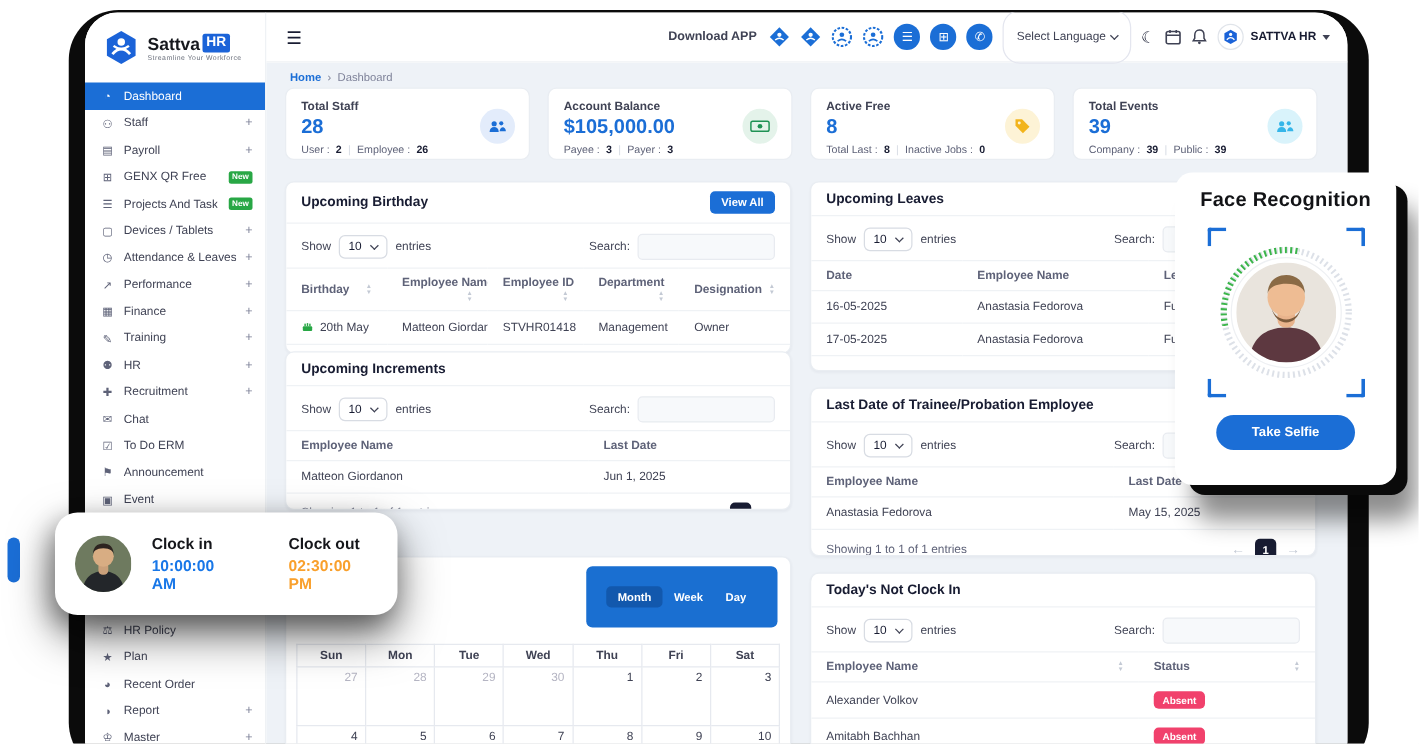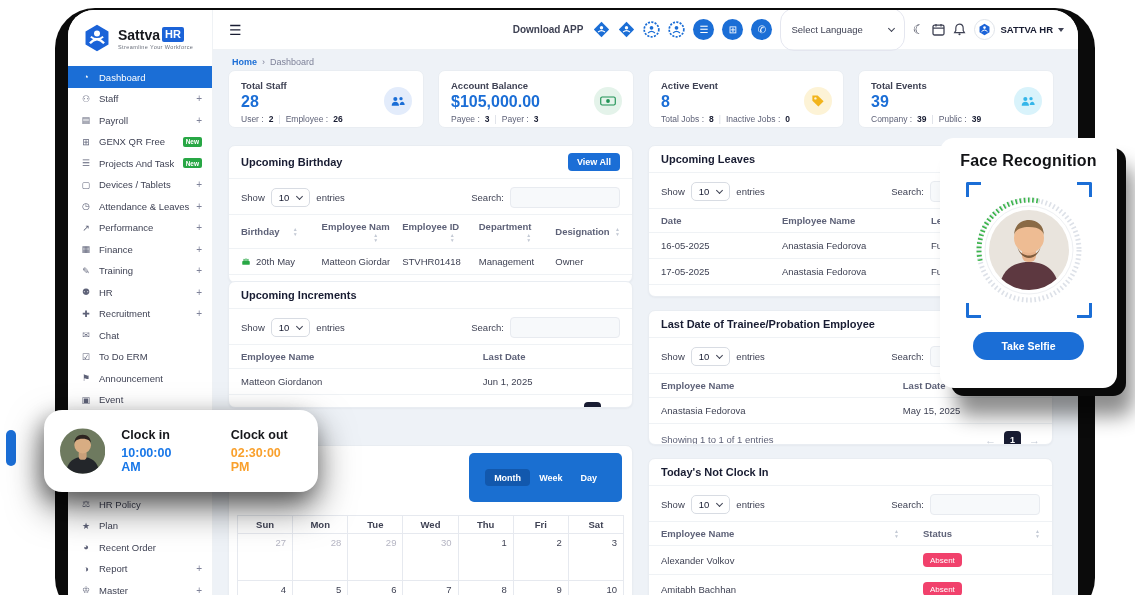--- a/index.html
+++ b/index.html
@@ -30,21 +30,21 @@
   .badge-new:empty, .plus:empty { display:none; }
   .menu-gap { height:83px; }
 
   
   .topbar { position:absolute; left:145px; right:0; top:0; height:40px; background:#fff; border-bottom:1px solid #eff2f5; display:flex; align-items:center; padding:0 14px 0 16px; z-index:4; }
   .burger { font-size:14px; color:#181c32; cursor:pointer; }
   .tb-right { margin-left:auto; display:flex; align-items:center; gap:8px; }
   .dl-text { font-size:10px; font-weight:bold; color:#3f4254; margin-right:2px; }
   .app-ic { width:17px; height:17px; display:inline-block; }
   .circ-btn { width:21px; height:21px; border-radius:50%; background:#1b6ed6; color:#fff; display:flex; align-items:center; justify-content:center; font-size:10px; cursor:pointer; }
-  .lang-box { display:flex; align-items:center; gap:26px; border:1px solid #e4e6ef; border-radius:14px; padding:15px 10px; font-size:9.5px; color:#3f4254; cursor:pointer; }
+  .lang-box { display:flex; align-items:center; gap:4px; border:1px solid #e4e6ef; border-radius:14px; padding:15px 10px; font-size:9.5px; color:#3f4254; cursor:pointer; }
   .chev { width:5px; height:5px; border-right:1.3px solid #3f4254; border-bottom:1.3px solid #3f4254; transform:rotate(45deg); margin-top:-3px; }
   .tb-ic { font-size:13px; color:#181c32; cursor:pointer; line-height:1; }
   .acct { display:flex; align-items:center; gap:5px; cursor:pointer; }
   .acct-av { width:21px; height:21px; border-radius:50%; border:1px solid #e0e4ea; background:#fff; display:flex; align-items:center; justify-content:center; }
   .acct-name { font-size:9.5px; font-weight:bold; color:#181c32; }
   .caret { width:0; height:0; border-left:3.5px solid transparent; border-right:3.5px solid transparent; border-top:4px solid #3f4254; }
 
   
   .main { position:absolute; left:145px; right:0; top:40px; bottom:0; background:#eef2f7; }
   .breadcrumb { position:absolute; left:164px; top:47px; font-size:9px; color:#7e8299; display:flex; gap:5px; z-index:3; }
@@ -73,21 +73,21 @@
   table.dt { width:100%; border-collapse:collapse; table-layout:fixed; }
   table.dt th { text-align:left; font-size:9.5px; font-weight:bold; color:#5e6278; padding:6px 12px; border-top:1px solid #eff2f5; border-bottom:1px solid #eff2f5; white-space:nowrap; overflow:hidden; }
   table.dt td { font-size:9.5px; color:#3f4254; padding:7px 12px; border-bottom:1px solid #eff2f5; white-space:nowrap; overflow:hidden; }
   .sort { float:right; display:inline-flex; flex-direction:column; line-height:4.5px; font-size:5px; color:#c3c9d4; margin-top:1px; }
   .sort::before { content:"▲"; } .sort::after { content:"▼"; }
   .dt-foot { display:flex; align-items:center; justify-content:space-between; padding:7px 12px; }
   .foot-txt { font-size:9.5px; color:#5e6278; }
   .pager { display:flex; align-items:center; gap:8px; }
   .pg-arrow { color:#c3c9d4; font-size:11px; cursor:pointer; }
   .pg-num { width:17px; height:17px; background:#181c32; color:#fff; border-radius:4px; font-size:9px; font-weight:bold; display:flex; align-items:center; justify-content:center; cursor:pointer; }
-  .badge-danger { background:#f1416c; color:#fff; font-size:8px; font-weight:normal; padding:2.5px 7px; border-radius:4px; display:inline-block; }
+  .badge-danger { background:#f1416c; color:#fff; font-size:8px; font-weight:bold; padding:2.5px 7px; border-radius:4px; display:inline-block; }
   .cake { display:inline-block; vertical-align:-1px; margin-right:5px; }
 
   
   .cal-head { display:flex; align-items:center; justify-content:space-between; padding:7px 10px 7px 24px; }
   .cal-title { font-size:13px; font-weight:bold; color:#181c32; }
   .cal-views { background:#1a6fd1; border-radius:5px; padding:16px; display:flex; }
   .cal-views span { color:#fff; font-size:9px; font-weight:bold; padding:3.5px 9px; border-radius:4px; cursor:pointer; }
   .cal-views span.on { background:#1258ad; }
   table.cal { width:calc(100% - 16px); margin:6px 8px 0; border-collapse:collapse; table-layout:fixed; }
   table.cal th { border:1px solid #e6e9ef; font-size:9.5px; font-weight:bold; color:#3f4254; padding:3px 0; text-align:center; }
@@ -335,24 +335,24 @@
             <b>3</b>
           </div>
         <span class="st-ic" style="background:#e4f3ea;">
           <svg width="16" height="12" viewBox="0 0 22 14">
               <rect x="1" y="1.5" width="20" height="11" rx="2" fill="none" stroke="#1f9254" stroke-width="1.6"></rect>
               <circle cx="11" cy="7" r="2.6" fill="#1f9254"></circle>
             </svg>
         </span>
       </div>
       <div class="stat">
-        <div class="st-t">Active Event</div>
+        <div class="st-t">Active Free</div>
         <div class="st-v">8</div>
         <div class="st-sub">
-            <span>Total Jobs :</span>
+            <span>Total Last :</span>
             <b>8</b>
             <span class="sep">|</span>
             <span>Inactive Jobs :</span>
             <b>0</b>
           </div>
         <span class="st-ic" style="background:#fdf3d6;">
           <svg width="14" height="14" viewBox="0 0 20 20">
               <path d="M2 2 h7.5 L18 10.5 L10.5 18 L2 9.5 Z" fill="#f2b41b"></path>
               <circle cx="6.3" cy="6.3" r="1.7" fill="#fdf3d6"></circle>
             </svg>

